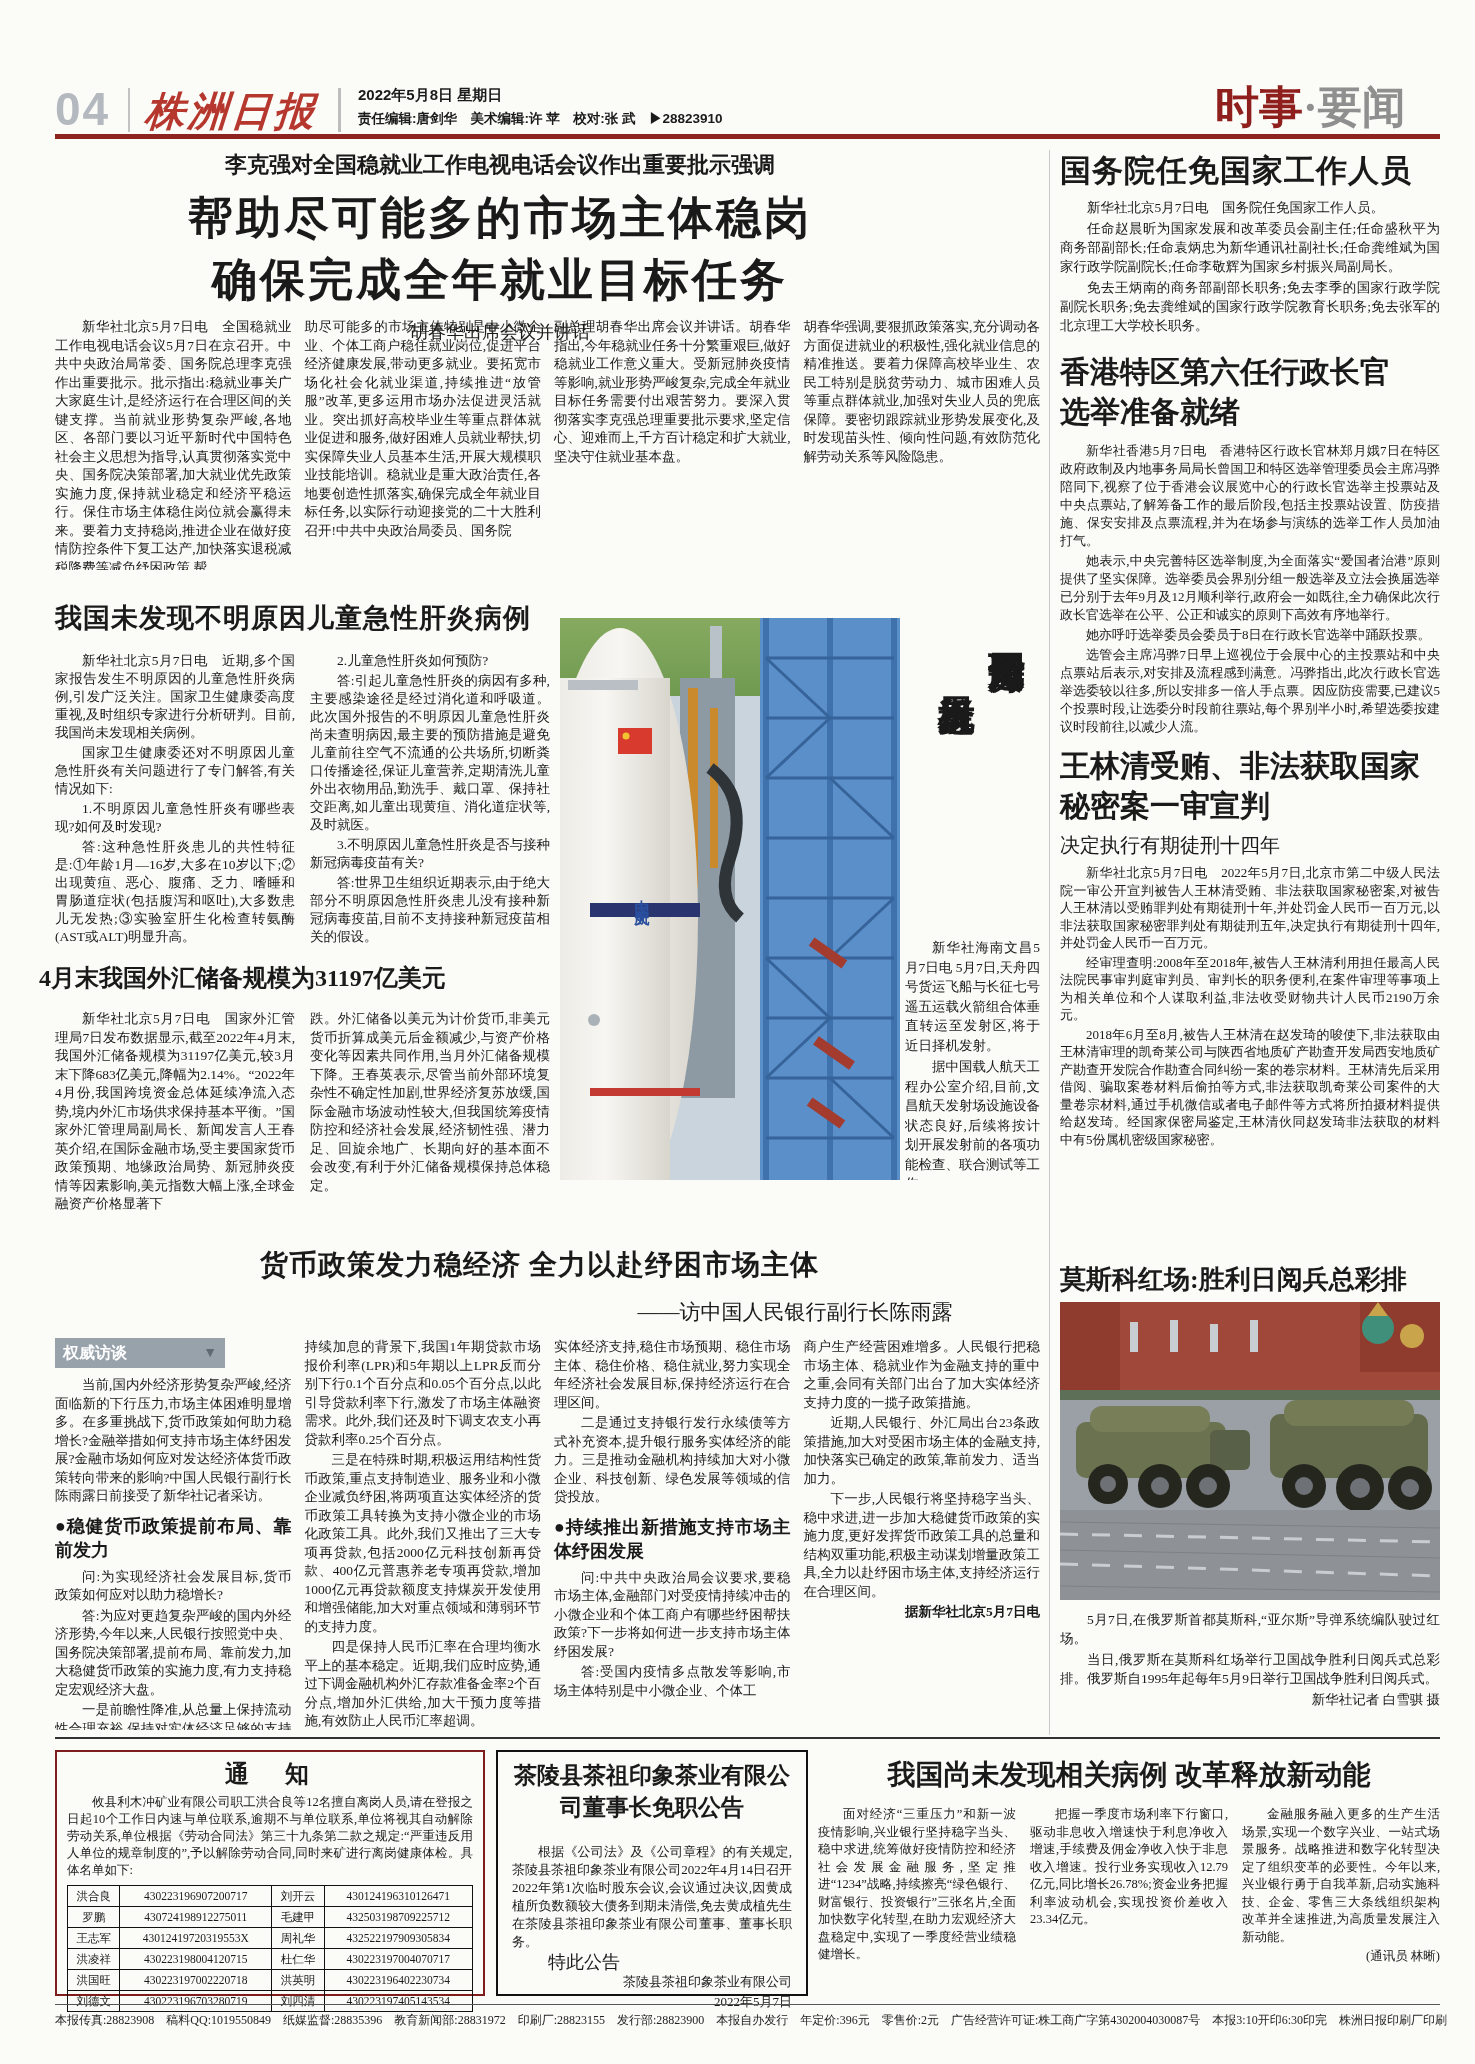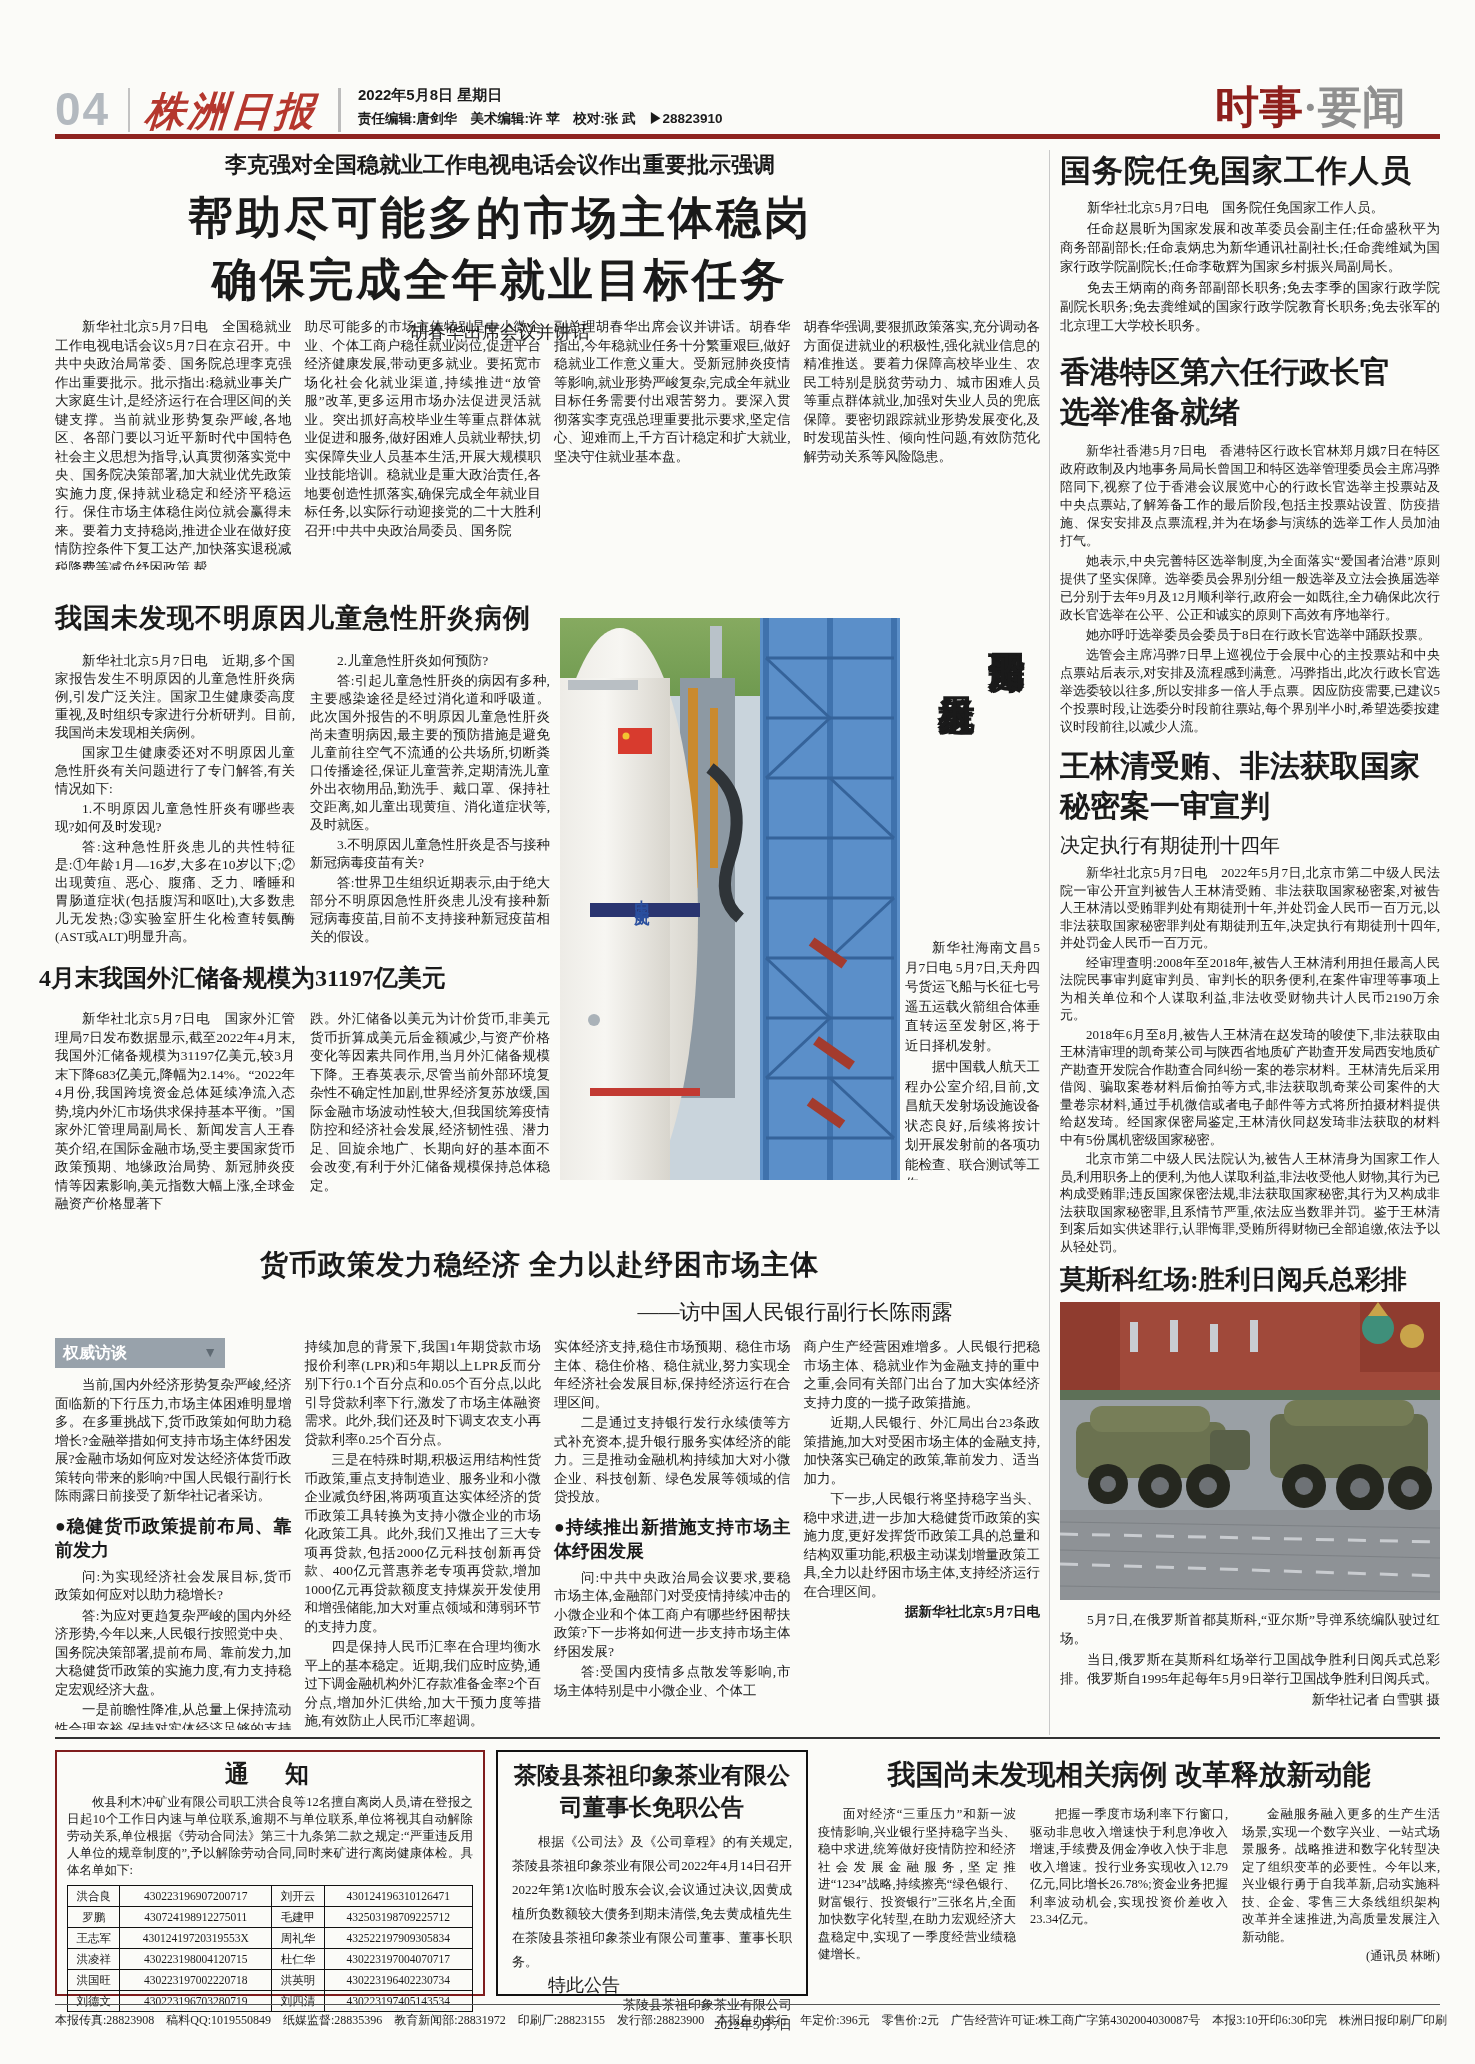--- a/index.html
+++ b/index.html
@@ -221,21 +221,20 @@
 
   <div class="abs serifh" style="left:1060px;top:746px;width:380px;font-size:30px;line-height:40px;">
     <div>王林清受贿、非法获取国家</div>
     <div>秘密案一审宣判</div>
   </div>
   <div class="abs" style="left:1060px;top:832px;width:380px;font-size:20px;">决定执行有期徒刑十四年</div>
   <div class="abs clip jt railtxt" style="left:1060px;top:864px;width:380px;height:392px;font-size:13px;line-height:17.5px;">
     <p class="pi">新华社北京5月7日电　2022年5月7日,北京市第二中级人民法院一审公开宣判被告人王林清受贿、非法获取国家秘密案,对被告人王林清以受贿罪判处有期徒刑十年,并处罚金人民币一百万元,以非法获取国家秘密罪判处有期徒刑五年,决定执行有期徒刑十四年,并处罚金人民币一百万元。</p>
     <p class="pi">经审理查明:2008年至2018年,被告人王林清利用担任最高人民法院民事审判庭审判员、审判长的职务便利,在案件审理等事项上为相关单位和个人谋取利益,非法收受财物共计人民币2190万余元。</p>
     <p class="pi">2018年6月至8月,被告人王林清在赵发琦的唆使下,非法获取由王林清审理的凯奇莱公司与陕西省地质矿产勘查开发局西安地质矿产勘查开发院合作勘查合同纠纷一案的卷宗材料。王林清先后采用借阅、骗取案卷材料后偷拍等方式,非法获取凯奇莱公司案件的大量卷宗材料,通过手机微信或者电子邮件等方式将所拍摄材料提供给赵发琦。经国家保密局鉴定,王林清伙同赵发琦非法获取的材料中有5份属机密级国家秘密。</p>
-    <p class="pi">北京市第二中级人民法院认为,被告人王林清身为国家工作人员,利用职务上的便利,为他人谋取利益,非法收受他人财物,其行为已构成受贿罪;违反国家保密法规,非法获取国家秘密,其行为又构成非法获取国家秘密罪,且系情节严重,依法应当数罪并罚。鉴于王林清到案后如实供述罪行,认罪悔罪,受贿所得财物已全部追缴,依法予以从轻处罚。</p>
 
   </div>
 
   <div class="abs serifh" style="left:1060px;top:1262px;width:380px;font-size:26px;">莫斯科红场:胜利日阅兵总彩排</div>
   <div class="abs" style="left:1060px;top:1302px;width:380px;height:298px;">
     <svg width="380" height="298" viewBox="0 0 380 298">
       <rect width="380" height="298" fill="#9aa0a5"></rect>
       <rect x="0" y="0" width="380" height="96" fill="#a0493a"></rect>
       <g fill="#8f3c2f">
         <rect x="0" y="0" width="60" height="96"></rect>
@@ -332,21 +331,21 @@
             <td>430223196703280719</td>
             <td>刘四清</td>
             <td>430223197405143534</td>
           </tr>
       </tbody>
     </table>
   </div>
 
   <div class="abs" style="left:496px;top:1750px;width:312px;height:246px;border:2px solid #111;box-sizing:border-box;padding:8px 14px;">
     <div style="text-align:center;font-size:23px;font-weight:bold;line-height:32px;">茶陵县茶祖印象茶业有限公司董事长免职公告</div>
-    <p class="pi jt" style="font-size:13px;line-height:24px;margin-top:6px;">根据《公司法》及《公司章程》的有关规定,茶陵县茶祖印象茶业有限公司2022年4月14日召开2022年第1次临时股东会议,会议通过决议,因黄成植所负数额较大债务到期未清偿,免去黄成植先生在茶陵县茶祖印象茶业有限公司董事、董事长职务。</p>
+    <p class="pi jt" style="font-size:13px;line-height:18px;margin-top:19px;">根据《公司法》及《公司章程》的有关规定,茶陵县茶祖印象茶业有限公司2022年4月14日召开2022年第1次临时股东会议,会议通过决议,因黄成植所负数额较大债务到期未清偿,免去黄成植先生在茶陵县茶祖印象茶业有限公司董事、董事长职务。</p>
     <p class="pi" style="font-size:18px;line-height:18px;">特此公告</p>
     <p class="rightal" style="font-size:13px;line-height:18px;">茶陵县茶祖印象茶业有限公司</p>
     <p class="rightal" style="font-size:13px;line-height:18px;">2022年5月7日</p>
   </div>
 
   <div class="abs serifh" style="left:818px;top:1756px;width:622px;text-align:center;font-size:28px;">我国尚未发现相关病例  改革释放新动能</div>
   <div class="abs cols clip jt" style="left:818px;top:1806px;width:622px;height:188px;gap:14px;font-size:12.5px;line-height:17.5px;">
     <div class="col">
         <p class="pi">面对经济“三重压力”和新一波疫情影响,兴业银行坚持稳字当头、稳中求进,统筹做好疫情防控和经济社会发展金融服务,坚定推进“1234”战略,持续擦亮“绿色银行、财富银行、投资银行”三张名片,全面加快数字化转型,在助力宏观经济大盘稳定中,实现了一季度经营业绩稳健增长。</p>
       </div>

